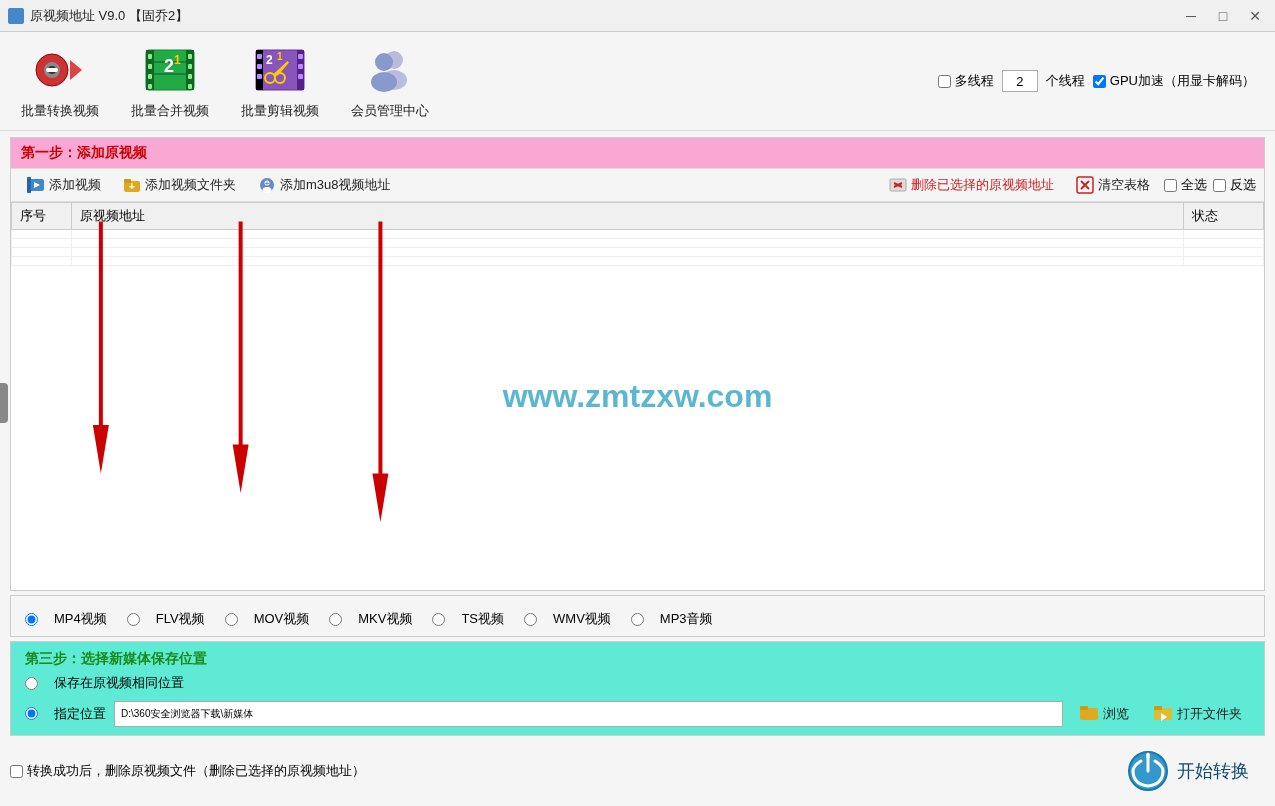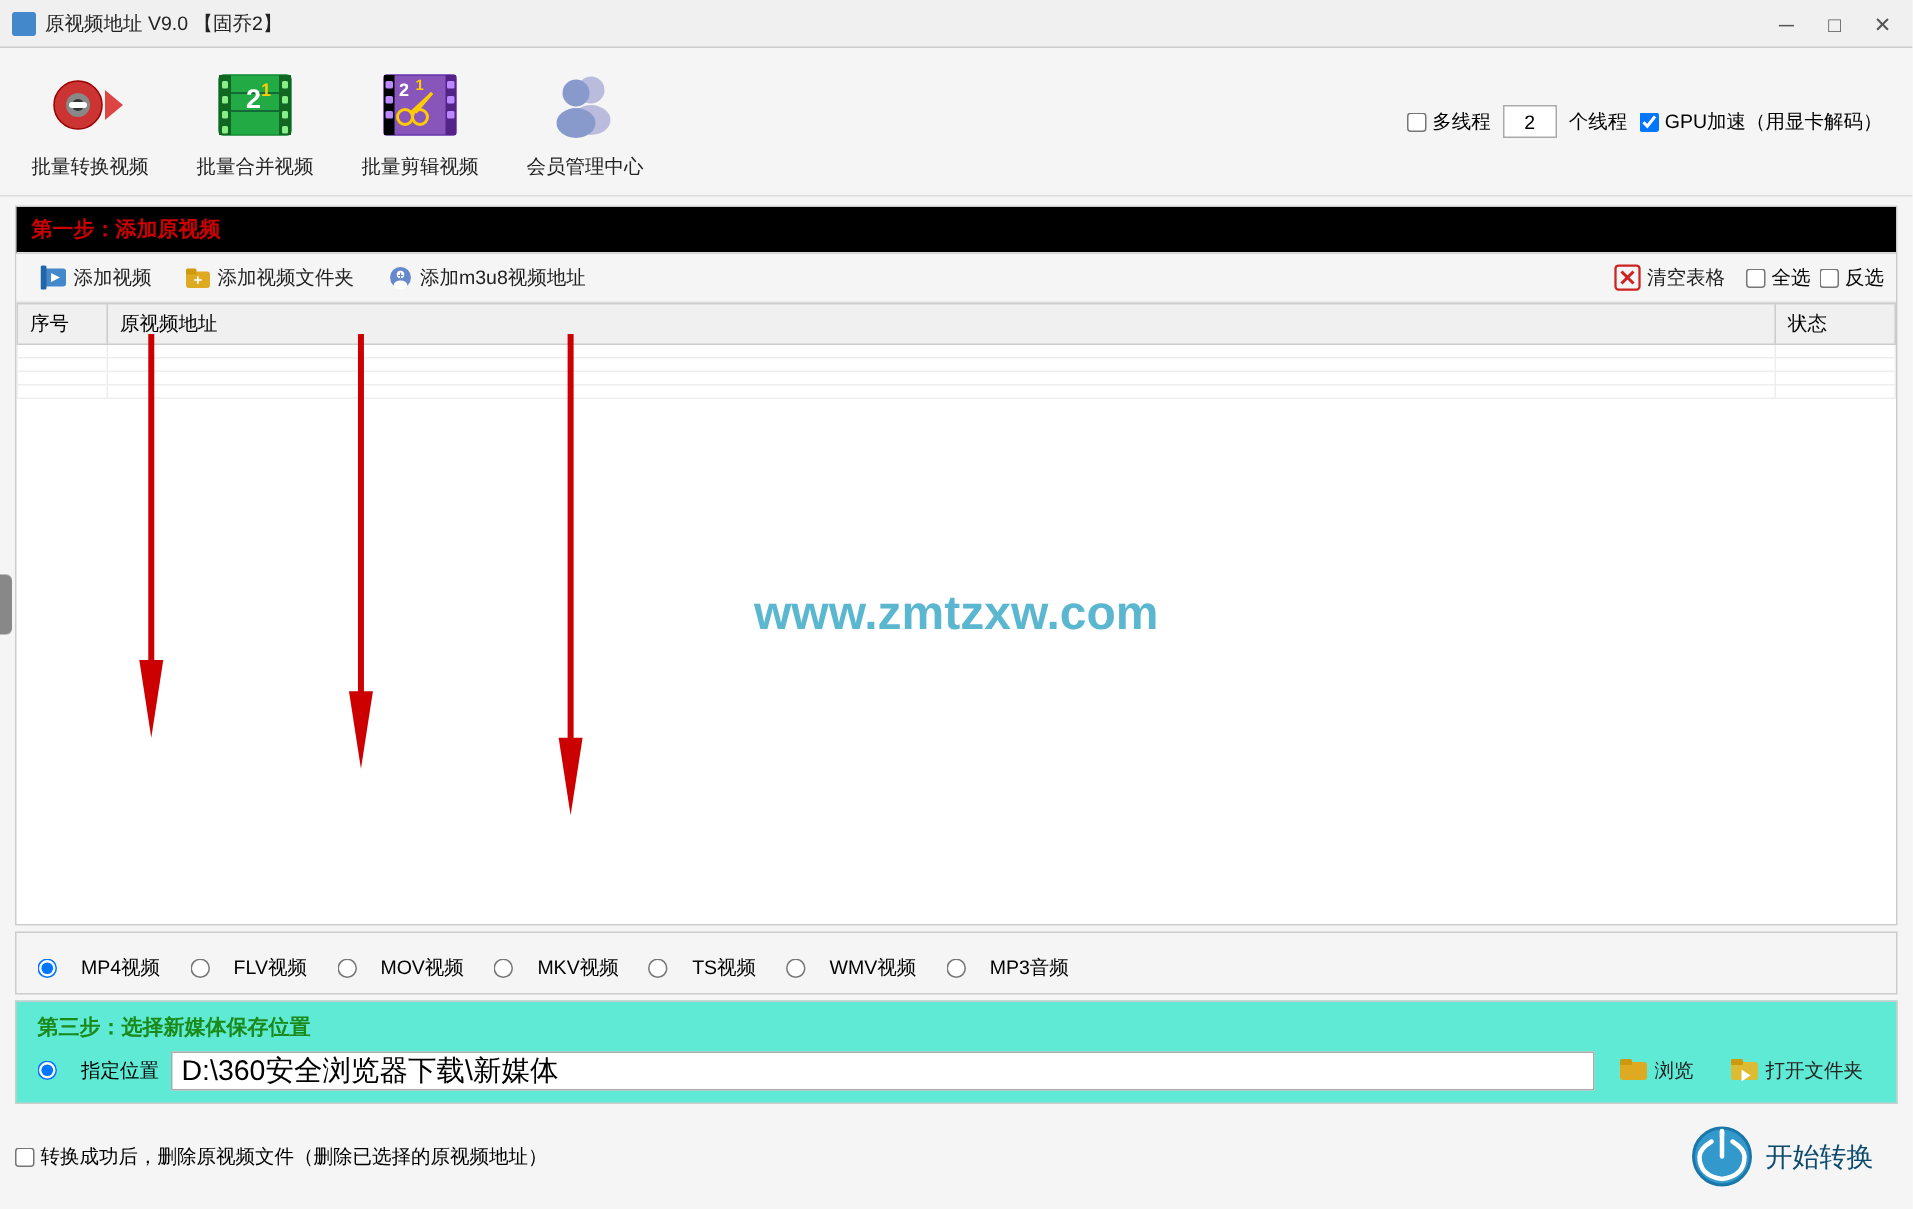--- a/index.html
+++ b/index.html
@@ -114,21 +114,21 @@
       border: 1px solid #ccc;
       background: white;
       display: flex;
       flex-direction: column;
     }
     .step-header {
       padding: 6px 10px;
       color: #1a8a1a;
       font-size: 14px;
       font-weight: bold;
-      background: #000000;
+      background: #f9a8d4;
       border-bottom: 1px solid #ddd;
     }
     .toolbar-actions {
       display: flex;
       align-items: center;
       padding: 4px 8px;
       gap: 6px;
       background: #f5f5f5;
       border-bottom: 1px solid #ddd;
       flex-wrap: wrap;
@@ -243,21 +243,21 @@
     .save-row {
       display: flex;
       align-items: center;
       gap: 8px;
     }
     .path-input {
       flex: 1;
       height: 26px;
       border: 1px solid #aaa;
       padding: 0 6px;
-      font-size: 19px;
+      font-size: 10px;
       background: white;
     }
     .browse-btn {
       display: flex;
       align-items: center;
       gap: 4px;
       padding: 3px 8px;
       background: none;
       border: none;
       cursor: pointer;
@@ -458,20 +458,30 @@
             <circle cx="9" cy="7" r="2.5" fill="white"></circle>
             <ellipse cx="9" cy="14" rx="4.5" ry="3" fill="white"></ellipse>
             <text x="9" y="10" font-size="7" fill="#6688cc" text-anchor="middle" font-weight="bold">+</text>
           </svg>
         </span>
         <span>添加m3u8视频地址</span>
       </button>
 
       <div class="right-actions">
 
+        <button class="action-btn delete-btn">
+          <span class="btn-icon">
+            <svg width="18" height="18" viewBox="0 0 18 18">
+              <rect x="1" y="3" width="16" height="12" rx="1" fill="#dddddd" stroke="#aaa" stroke-width="1"></rect>
+              <line x1="5" y1="7" x2="13" y2="11" stroke="#cc2222" stroke-width="2"></line>
+              <line x1="5" y1="11" x2="13" y2="7" stroke="#cc2222" stroke-width="2"></line>
+            </svg>
+          </span>
+          <span>删除已选择的原视频地址</span>
+        </button>
 
         <button class="action-btn">
           <span class="btn-icon">
             <svg width="18" height="18" viewBox="0 0 18 18">
               <rect x="1" y="1" width="16" height="16" rx="2" fill="none" stroke="#cc2222" stroke-width="1.5"></rect>
               <line x1="5" y1="5" x2="13" y2="13" stroke="#cc2222" stroke-width="2"></line>
               <line x1="13" y1="5" x2="5" y2="13" stroke="#cc2222" stroke-width="2"></line>
             </svg>
           </span>
           <span>清空表格</span>
@@ -572,20 +582,26 @@
       </label>
     </div>
   </div>
 
   <div class="step3-panel">
     <div class="step-header" style="background:transparent; border:none; padding: 0 0 6px 0;">
       <span style="color:#1a8a1a; font-weight:bold;">第三步：选择新媒体保存位置</span>
     </div>
     <div class="save-options">
       <div class="save-row">
+        <label class="radio-option">
+          <input type="radio" name="save-location" style="">
+          <span>保存在原视频相同位置</span>
+        </label>
+      </div>
+      <div class="save-row">
         <label class="radio-option" style="white-space:nowrap;">
           <input type="radio" name="save-location" checked="" style="">
           <span>指定位置</span>
         </label>
         <input type="text" class="path-input" value="D:\360安全浏览器下载\新媒体" style="">
         <button class="browse-btn">
           <span>
             <svg width="20" height="18" viewBox="0 0 20 18">
               <rect x="1" y="5" width="18" height="12" rx="2" fill="#ddaa22"></rect>
               <rect x="1" y="3" width="8" height="4" rx="1" fill="#cc9911"></rect>

